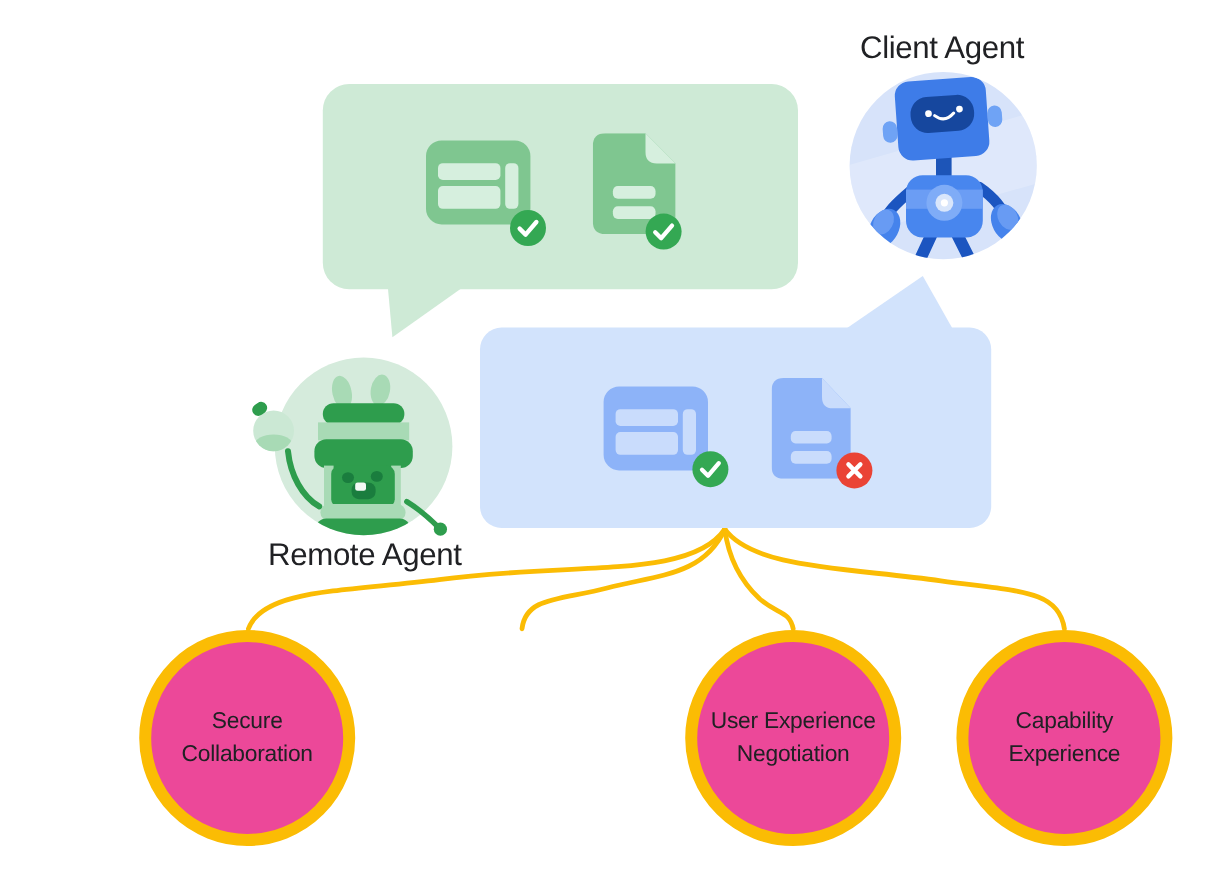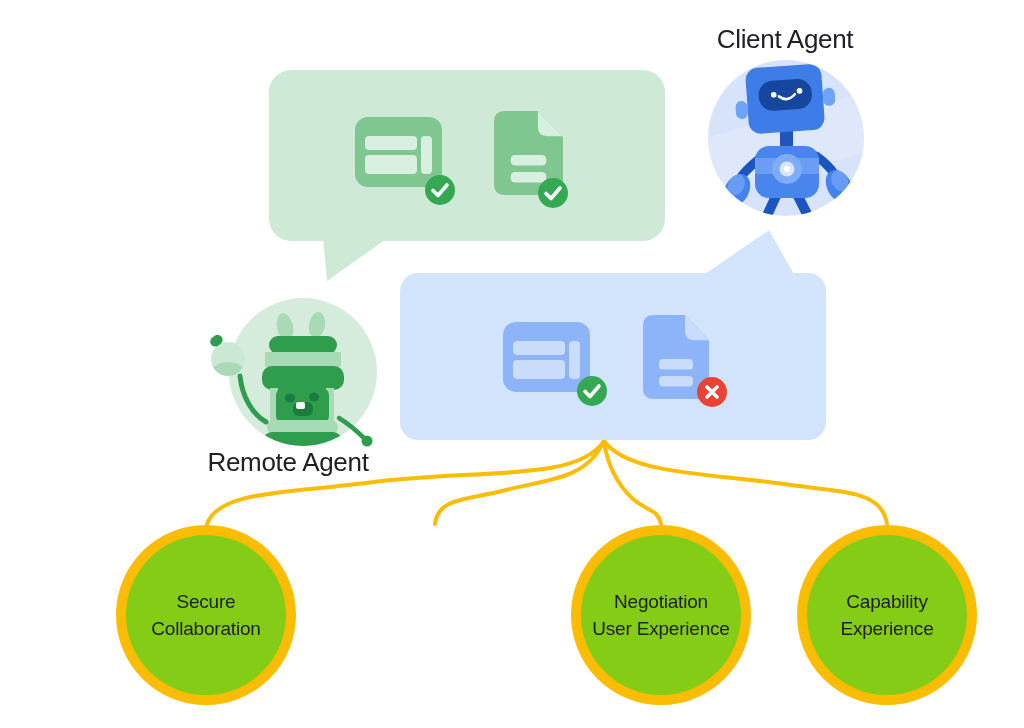--- a/index.html
+++ b/index.html
@@ -40,21 +40,21 @@
   .badge{position:absolute;width:30px;height:30px;border-radius:50%;display:flex;align-items:center;justify-content:center;}
   .badge svg{display:block;}
   .badge-check{background:var(--check_green);}
   .badge-x{background:var(--error_red);}
   
   .agent-label{position:absolute;z-index:3;font-size:26px;font-weight:500;letter-spacing:-0.3px;text-align:center;color:var(--text_dark);}
   
   .agent-svg{position:absolute;z-index:2;}
   
   .feature{
-    position:absolute;top:525px;width:160px;height:160px;background:#84cc16;
+    position:absolute;top:525px;width:160px;height:160px;background:#ec4899;
     border:10px solid var(--connector_yellow);border-radius:50%;z-index:2;
     display:flex;align-items:center;justify-content:center;text-align:center;
   }
   .feature-text span{display:block;font-size:19px;line-height:27px;font-weight:500;letter-spacing:-0.2px;color:var(--text_dark);}
 </style>
 </head>
 <body>
 
 <div class="canvas">
 
@@ -185,32 +185,32 @@
       <rect x="55" y="140" width="79" height="20" rx="9" fill="#2E9D4D"></rect>
     </g>
     <path d="M58,130 C44,122 34,104 32,84" stroke="#2E9D4D" stroke-width="5" fill="none" stroke-linecap="round"></path>
     <circle cx="20" cy="67" r="17" fill="#CBE8D4"></circle>
     <ellipse cx="20" cy="79" rx="16" ry="9" fill="#A8DAB5" clip-path="url(#clipMitt)"></ellipse>
     <rect x="2" y="44" width="13" height="10" rx="5" fill="#2E9D4D" transform="rotate(-35 8 49)"></rect>
     <path d="M131,126 C144,134 152,142 158,148" stroke="#2E9D4D" stroke-width="4.5" fill="none" stroke-linecap="round"></path>
     <circle cx="159" cy="149" r="5.5" fill="#2E9D4D"></circle>
   </svg>
 
-  <div class="agent-label" style="left:160px;top:447px;width:184px">Remote Agent</div>
+  <div class="agent-label" style="left:176px;top:447px;width:184px">Remote Agent</div>
 
   <div class="feature" style="left:80px">
     <div class="feature-text">
       <span>Secure</span>
       <span>Collaboration</span>
     </div>
   </div>
   <div class="feature" style="left:535px">
     <div class="feature-text">
+      <span>User Experience</span>
       <span>Negotiation</span>
-      <span>User Experience</span>
     </div>
   </div>
   <div class="feature" style="left:761px">
     <div class="feature-text">
       <span>Capability</span>
       <span>Experience</span>
     </div>
   </div>
 
 </div>

